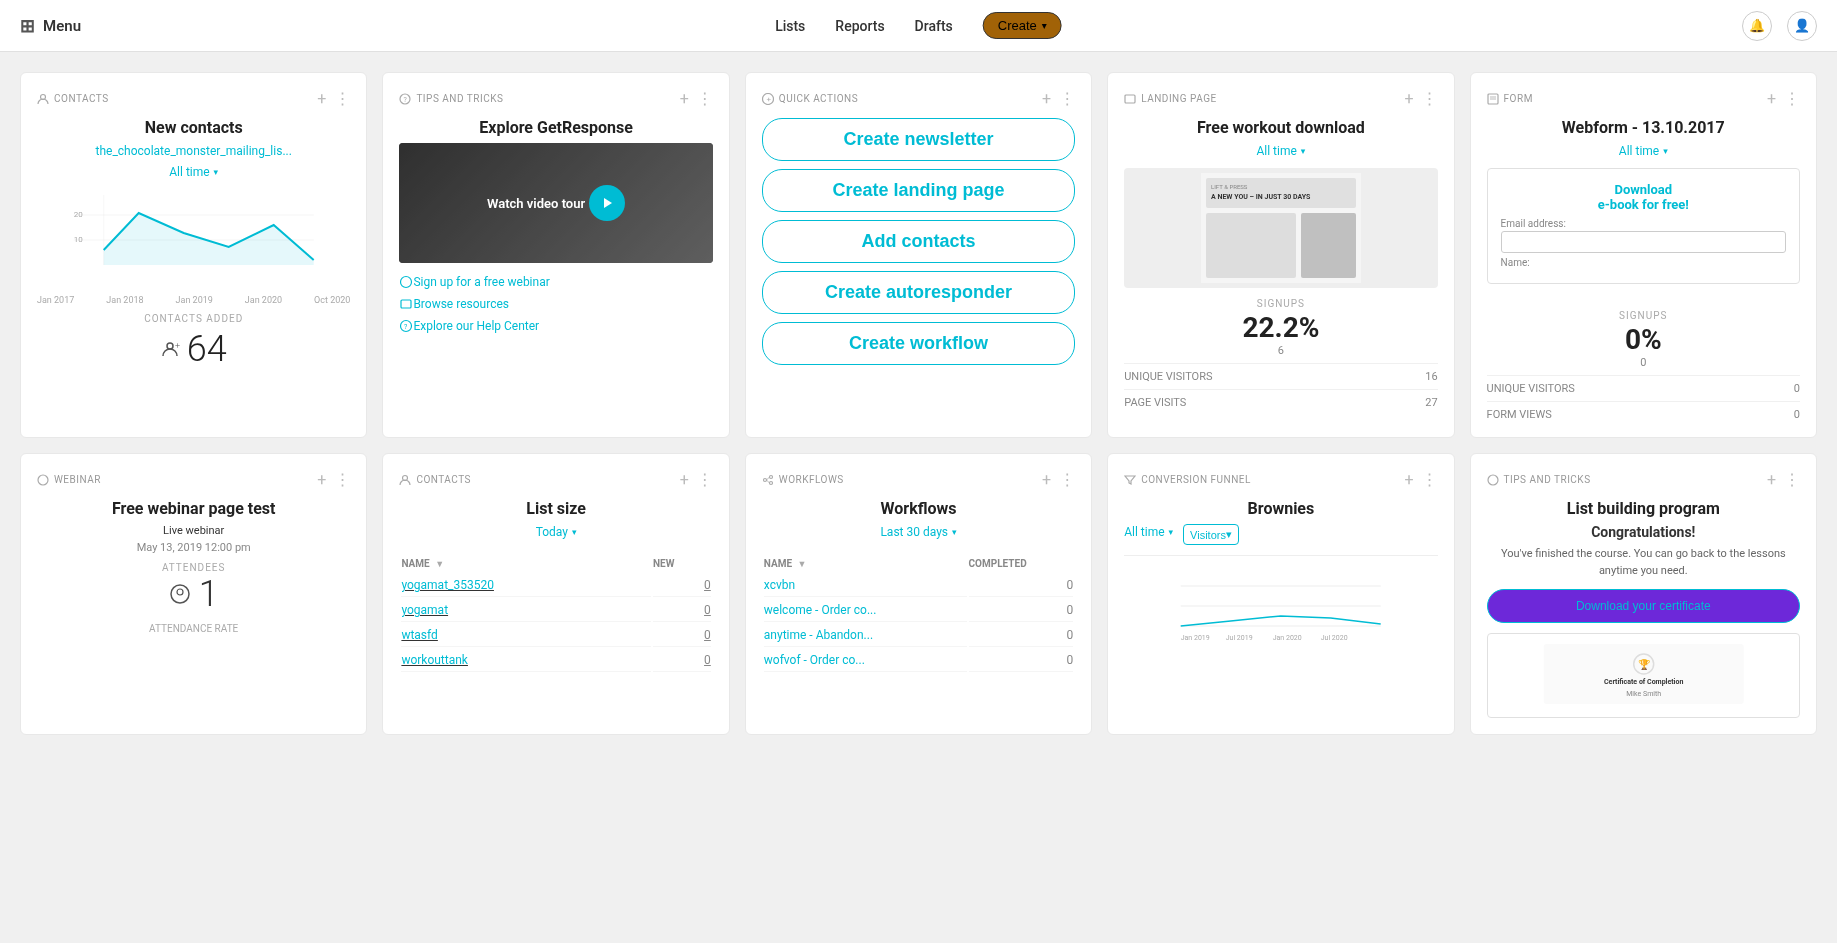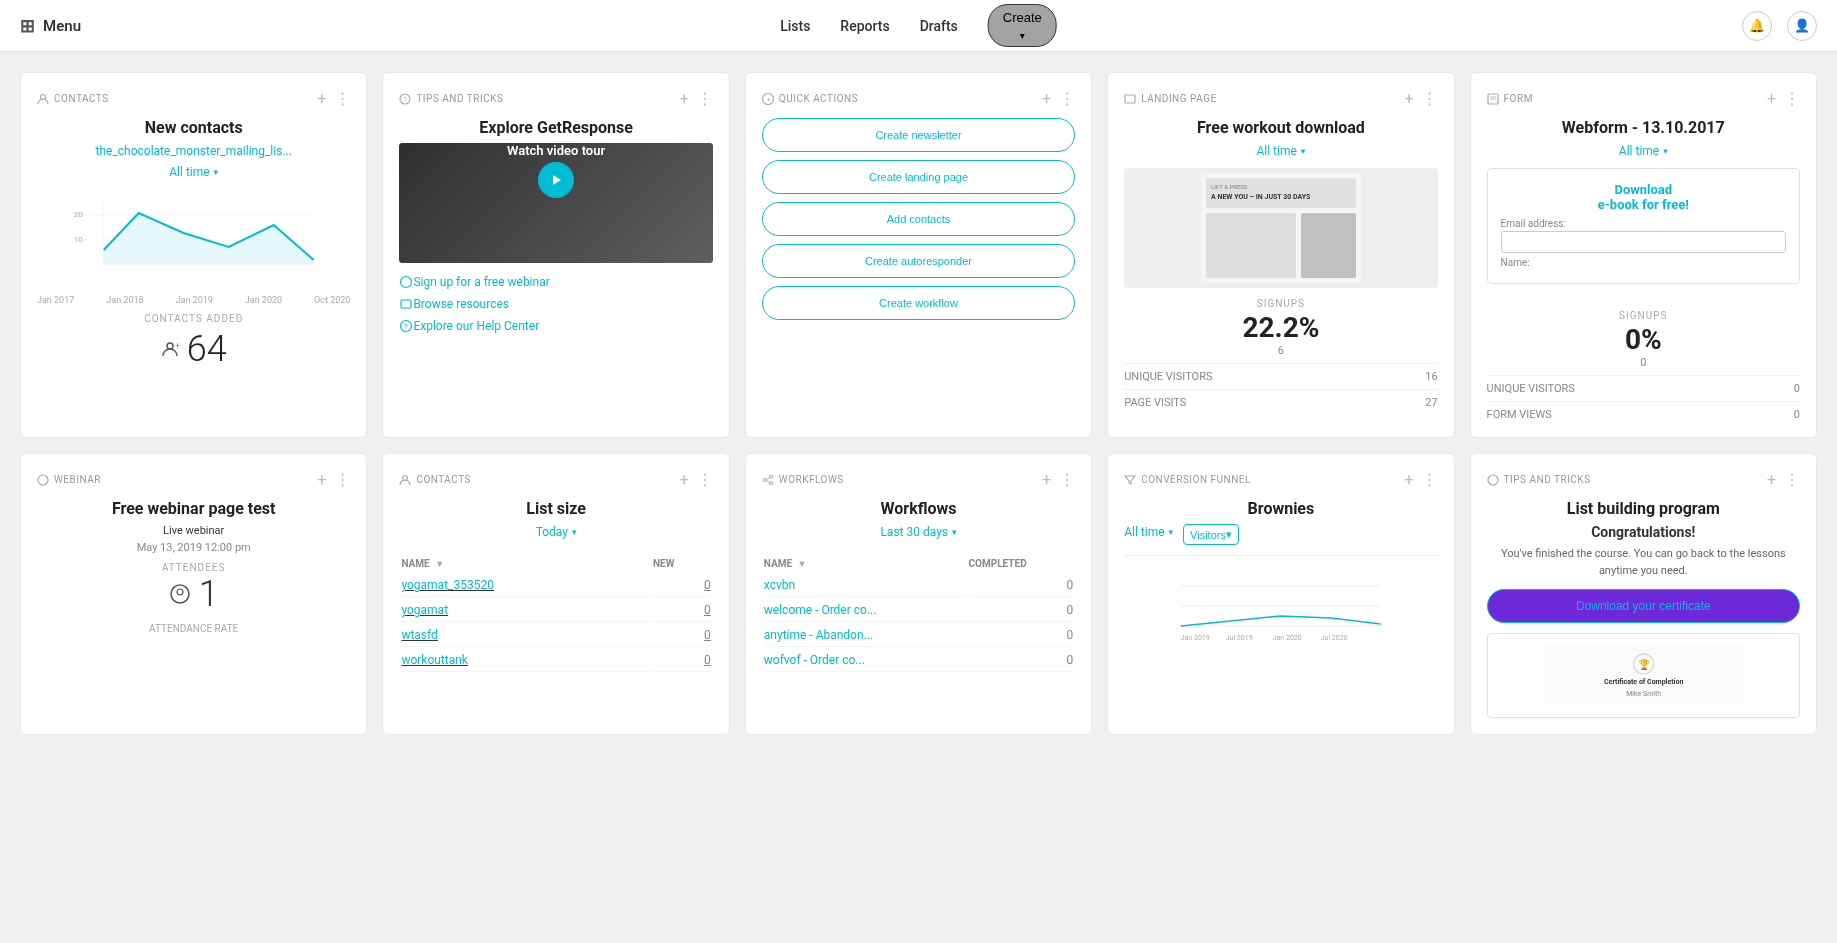--- a/index.html
+++ b/index.html
@@ -3,21 +3,21 @@
   <meta charset="utf-8">
   <style>
     * { box-sizing: border-box; margin: 0; padding: 0; }
     body { font-family: -apple-system, BlinkMacSystemFont, 'Segoe UI', Roboto, sans-serif; background: #f0f0f0; color: #333; font-size: 13px; }
     
     
     .header { background: #fff; height: 52px; display: flex; align-items: center; padding: 0 20px; border-bottom: 1px solid #e0e0e0; position: relative; }
     .header-left { display: flex; align-items: center; gap: 8px; font-weight: 600; font-size: 15px; }
     .header-center { position: absolute; left: 50%; transform: translateX(-50%); display: flex; align-items: center; gap: 30px; }
     .header-nav-link { color: #333; text-decoration: none; font-size: 14px; font-weight: 500; }
-    .create-btn { border: 1px solid #333; border-radius: 20px; padding: 5px 14px; font-size: 13px; font-weight: 500; background: #a3a3a3; cursor: pointer; display: flex; align-items: center; gap: 5px; flex-direction: column; }
+    .create-btn { border: 1px solid #333; border-radius: 20px; padding: 5px 14px; font-size: 13px; font-weight: 500; background: #a16207; cursor: pointer; display: flex; align-items: center; gap: 5px; }
     .header-right { margin-left: auto; display: flex; align-items: center; gap: 15px; }
     .icon-circle { width: 30px; height: 30px; border-radius: 50%; border: 1px solid #ccc; display: flex; align-items: center; justify-content: center; cursor: pointer; }
     
     
     .dashboard { padding: 20px; display: grid; grid-template-columns: repeat(5, 1fr); gap: 15px; }
     .card { background: #fff; border-radius: 6px; padding: 16px; position: relative; border: 1px solid #e8e8e8; overflow: hidden; }
     .card-header { display: flex; align-items: center; justify-content: space-between; margin-bottom: 10px; }
     .card-label { font-size: 10px; text-transform: uppercase; color: #999; display: flex; align-items: center; gap: 5px; letter-spacing: 0.5px; }
     .card-actions { display: flex; gap: 8px; color: #bbb; font-size: 16px; }
     .card-actions span { cursor: pointer; }
@@ -27,27 +27,27 @@
     
     
     .chart-area { width: 100%; height: 90px; position: relative; margin: 10px 0; }
     .chart-labels { display: flex; justify-content: space-between; font-size: 9px; color: #aaa; }
     .contacts-added { text-align: center; margin-top: 8px; }
     .contacts-added-label { font-size: 10px; text-transform: uppercase; color: #aaa; letter-spacing: 1px; margin-bottom: 4px; }
     .contacts-count { font-size: 36px; font-weight: 300; color: #222; display: flex; align-items: center; justify-content: center; gap: 6px; }
     
     
     .video-thumb { width: 100%; height: 120px; background: #555; border-radius: 4px; position: relative; display: flex; align-items: center; justify-content: center; margin-bottom: 12px; overflow: hidden; }
-    .video-overlay { position: absolute; inset: 0; background: rgba(0,0,0,0.3); display: flex; align-items: center; flex-direction: column; gap: 4px; }
+    .video-overlay { position: absolute; inset: 0; background: rgba(0,0,0,0.3); display: flex; align-items: center; justify-content: center; gap: 4px; }
     .video-label { color: #fff; font-size: 13px; font-weight: 600; }
     .play-btn { width: 36px; height: 36px; background: #00bcd4; border-radius: 50%; display: flex; align-items: center; justify-content: center; }
     .tip-link { display: flex; align-items: center; color: #00bcd4; font-size: 12px; margin-bottom: 8px; text-decoration: none; }
     
     
-    .action-btn { width: 100%; padding: 10px; border: 1.5px solid #00bcd4; border-radius: 20px; background: #fff; color: #00bcd4; font-size: 11px; font-weight: 400; cursor: pointer; margin-bottom: 8px; }
+    .action-btn { width: 100%; padding: 10px; border: 1.5px solid #00bcd4; border-radius: 20px; background: #fff; color: #00bcd4; font-size: 18px; font-weight: 700; cursor: pointer; margin-bottom: 8px; }
     .action-btn:last-child { margin-bottom: 0; }
     
     
     .lp-preview { width: 100%; height: 120px; background: #eee; border-radius: 4px; overflow: hidden; margin-bottom: 10px; display: flex; align-items: center; justify-content: center; }
     .signups-label { font-size: 10px; text-transform: uppercase; color: #aaa; letter-spacing: 1px; margin-bottom: 2px; }
     .signups-value { font-size: 28px; font-weight: 700; color: #222; }
     .signups-sub { font-size: 11px; color: #888; }
     .stats-row { display: flex; justify-content: space-between; margin-top: 6px; font-size: 11px; color: #888; border-top: 1px solid #f0f0f0; padding-top: 6px; }
     
     

